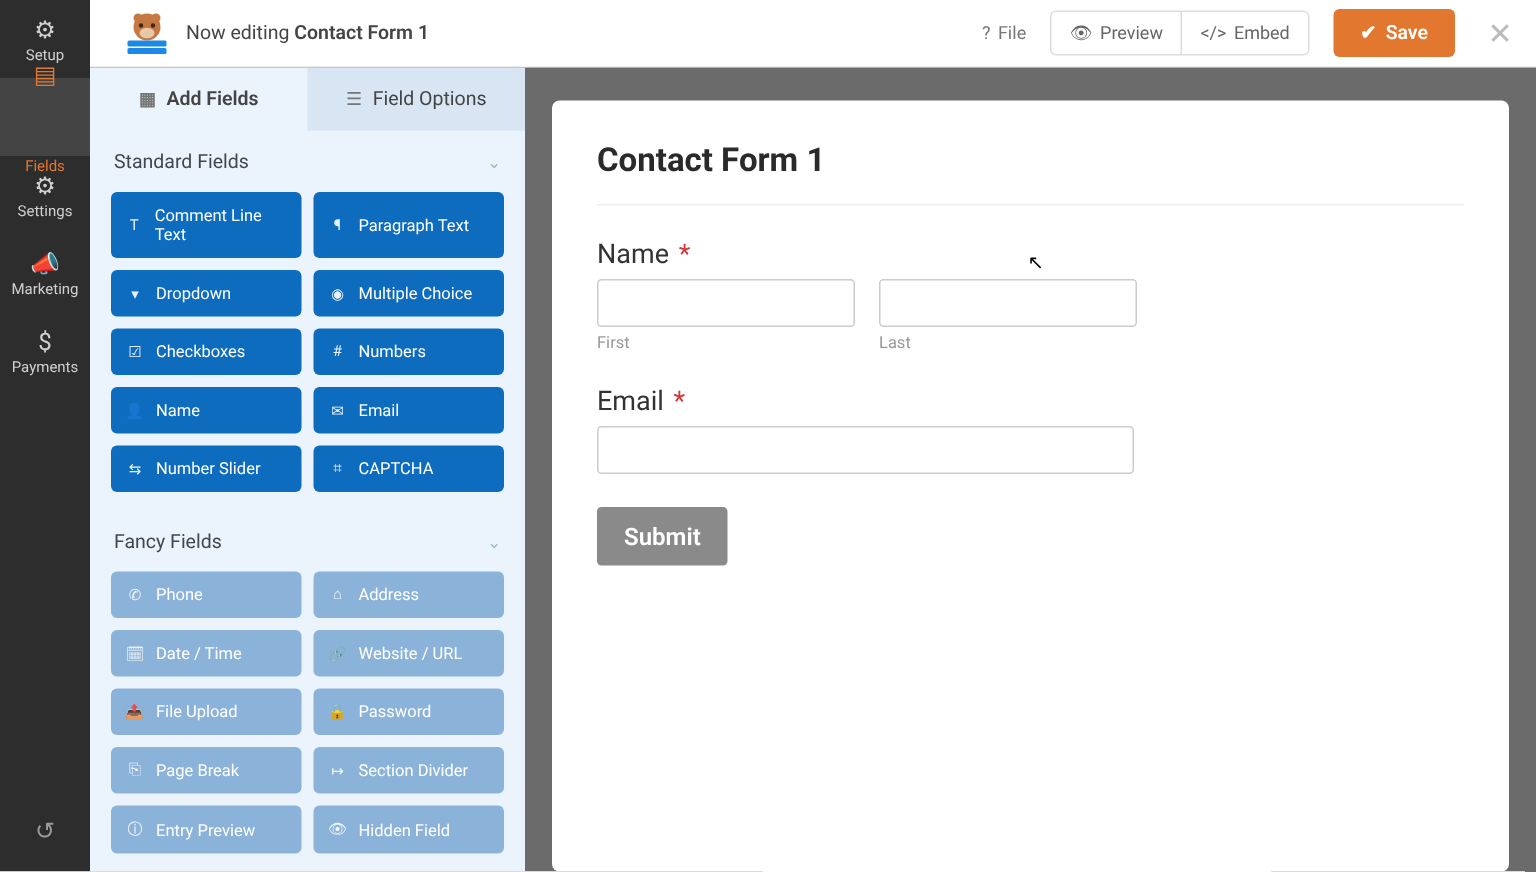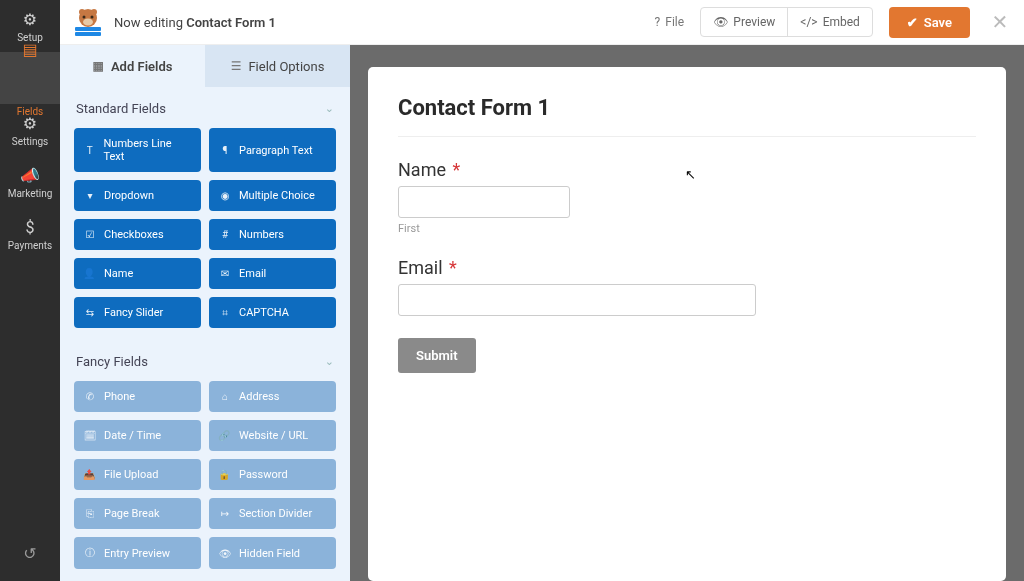--- a/index.html
+++ b/index.html
@@ -9,21 +9,21 @@
     .nav-rail { width:60px; background:#2d2d2d; color:#fff; display:flex; flex-direction:column; position:relative; }
     .nav-item { height:52px; display:flex; flex-direction:column; align-items:center; justify-content:center; font-size:10px; cursor:pointer; color:#d0d0d0; }
     .nav-item.active { background:#444; color:#fff; }
     .nav-item .ico { font-size:16px; margin-bottom:3px; color:inherit; }
     .nav-item.active .ico { color:#e27730; }
     .nav-item.active span:last-child { color:#e27730;margin-top:44px; }
     .nav-revert { position:absolute; bottom:8px; left:0; right:0; height:40px; display:flex; align-items:center; justify-content:center; color:#999; font-size:16px; cursor:pointer; }
     
     .main-col { flex:1; display:flex; flex-direction:column; }
     
-    .top-bar { height:45px; display:flex; align-items:center; padding:0 14px 0 10px; border-bottom:1px solid #eee; gap:8px; }
+    .top-bar { height:45px; display:flex; align-items:center; padding:0 14px 0 20px; border-bottom:1px solid #eee; gap:8px; }
     .logo-box { width:36px; height:30px; display:flex; align-items:center; justify-content:center; overflow:hidden; }
     .title-text { font-size:13px; color:#444; }
     .title-text b { font-weight:600; }
     .top-spacer { flex:1; }
     .top-link { font-size:12px; color:#777; display:flex; align-items:center; gap:5px; cursor:pointer; padding:6px 8px; }
     .top-btn-group { display:flex; border:1px solid #ddd; border-radius:4px; overflow:hidden; }
     .top-btn-group .top-btn { font-size:12px; color:#666; padding:7px 12px; display:flex; align-items:center; gap:5px; cursor:pointer; }
     .top-btn-group .top-btn + .top-btn { border-left:1px solid #ddd; }
     .save-btn { background:#e27730; color:#fff; font-size:13px; font-weight:600; padding:8px 18px; border-radius:4px; display:flex; align-items:center; gap:6px; cursor:pointer; margin-left:8px; }
     .close-x { width:20px; height:20px; color:#bbb; cursor:pointer; display:flex; align-items:center; justify-content:center; margin-left:12px; font-size:20px; }
@@ -47,21 +47,21 @@
     .form-title { font-size:22px; font-weight:700; color:#2a2a2a; padding-bottom:16px; border-bottom:1px solid #eee; margin-bottom:22px; }
     .form-field { margin-bottom:22px; }
     .form-label { font-size:18px; color:#333; margin-bottom:6px; display:block; }
     .req { color:#d63638; margin-left:2px; }
     .name-row { display:flex; gap:16px; }
     .name-col { flex:1; max-width:172px; }
     .sub-label { font-size:11px; color:#999; margin-top:4px; }
     .text-input { width:100%; max-width:358px; height:32px; border:1px solid #ccc; border-radius:3px; padding:0 8px; font-size:13px; }
     .name-col .text-input { max-width:none; }
     textarea.text-input { height:100px; max-width:358px; resize:vertical; padding:8px; }
-    .submit-btn { background:#8a8a8a; color:#fff; border:none; padding:10px 18px; font-size:13px; font-weight:600; border-radius:3px; cursor:pointer; }
+    .submit-btn { background:#8a8a8a; color:#fff; border:none; padding:10px 18px; font-size:16px; font-weight:600; border-radius:3px; cursor:pointer; }
     svg { display:block; }
     .cursor-arrow { position:absolute; left:685px; top:167px; pointer-events:none; font-size:13px; color:#000; }
   </style>
 </head>
 <body>
 
 <div class="root">
 
   <div class="nav-rail">
     <div class="nav-item">
@@ -145,21 +145,21 @@
           </div>
         </div>
 
         <div class="group-head">
           <span>Standard Fields</span>
           <span class="chev">⌄</span>
         </div>
         <div class="field-grid" id="standard-grid">
             <div class="field-pill">
               <span class="ico">T</span>
-              <span>Numbers Line Text</span>
+              <span>Comment Line Text</span>
             </div>
             <div class="field-pill">
               <span class="ico">¶</span>
               <span>Paragraph Text</span>
             </div>
             <div class="field-pill">
               <span class="ico">▾</span>
               <span>Dropdown</span>
             </div>
             <div class="field-pill">
@@ -177,21 +177,21 @@
             <div class="field-pill">
               <span class="ico">👤</span>
               <span>Name</span>
             </div>
             <div class="field-pill">
               <span class="ico">✉</span>
               <span>Email</span>
             </div>
             <div class="field-pill">
               <span class="ico">⇆</span>
-              <span>Fancy Slider</span>
+              <span>Number Slider</span>
             </div>
             <div class="field-pill">
               <span class="ico">⌗</span>
               <span>CAPTCHA</span>
             </div>
           </div>
 
         <div class="group-head">
           <span>Fancy Fields</span>
           <span class="chev">⌄</span>
@@ -247,20 +247,24 @@
           <div class="form-field">
             <label class="form-label">
               <span>Name</span>
               <span class="req">*</span>
             </label>
             <div class="name-row">
               <div class="name-col">
                 <input type="text" class="text-input" style="">
                 <div class="sub-label">First</div>
               </div>
+              <div class="name-col">
+                <input type="text" class="text-input" style="">
+                <div class="sub-label">Last</div>
+              </div>
             </div>
           </div>
 
           <div class="form-field">
             <label class="form-label">
               <span>Email</span>
               <span class="req">*</span>
             </label>
             <input type="email" class="text-input" style="">
           </div>

